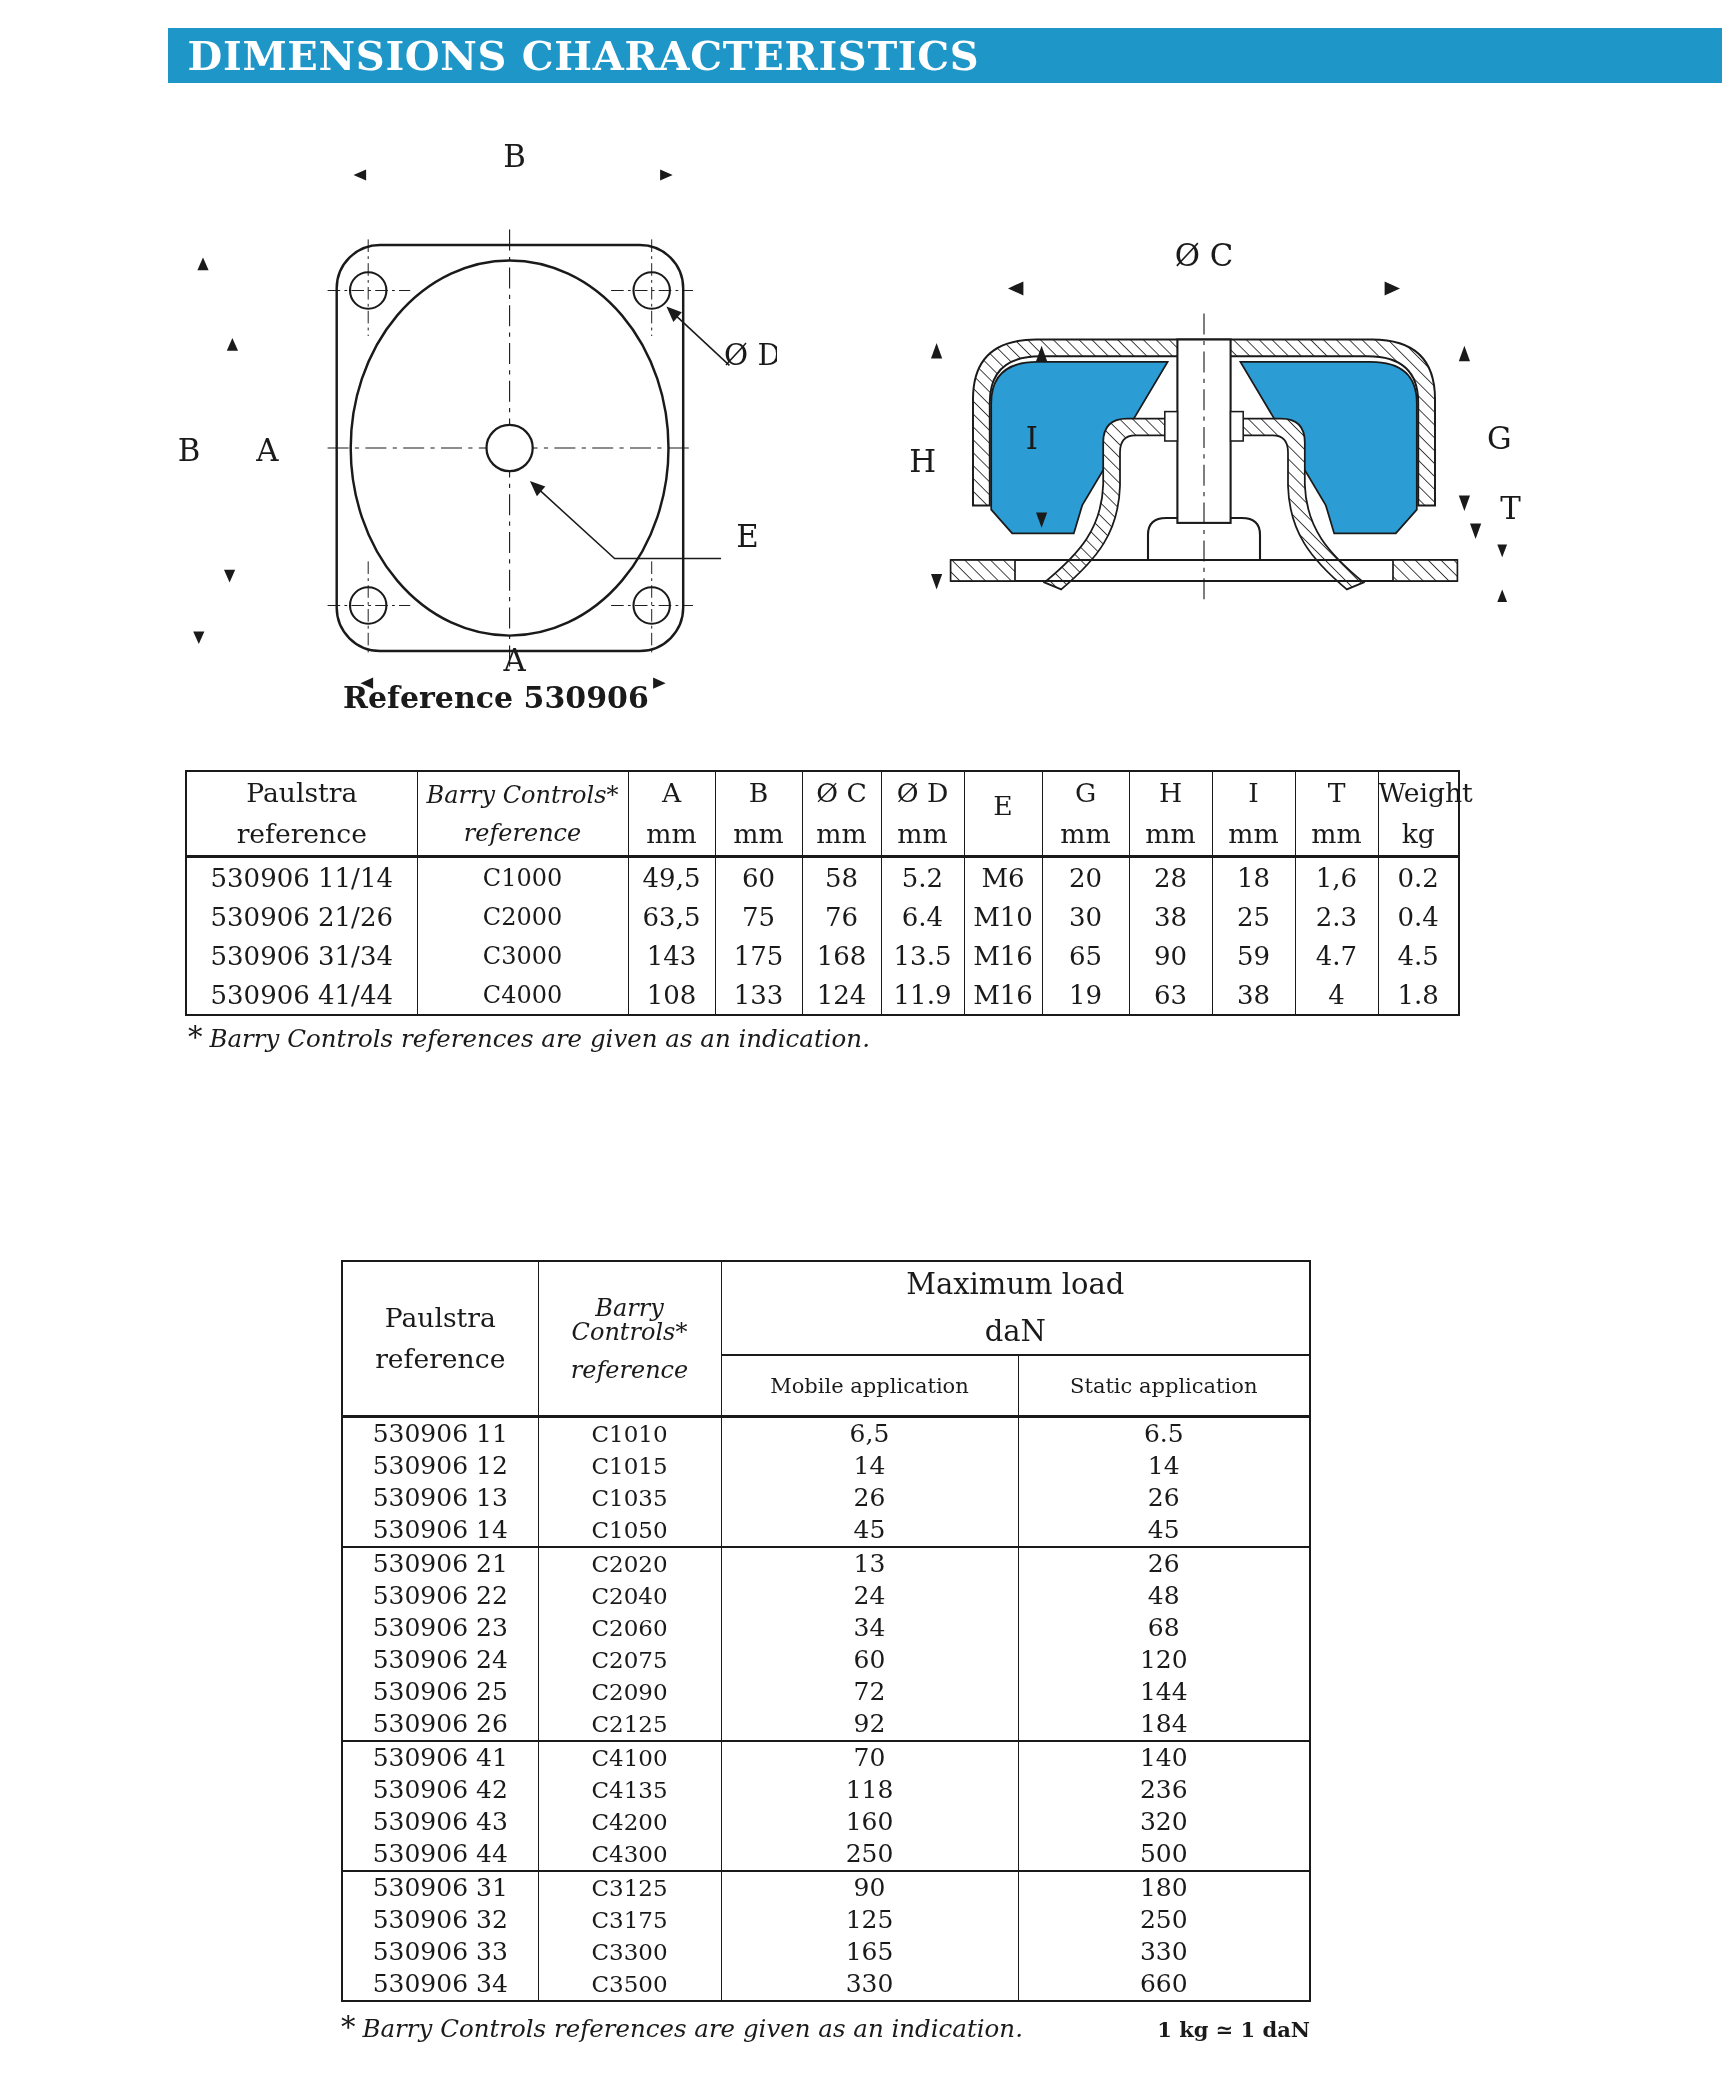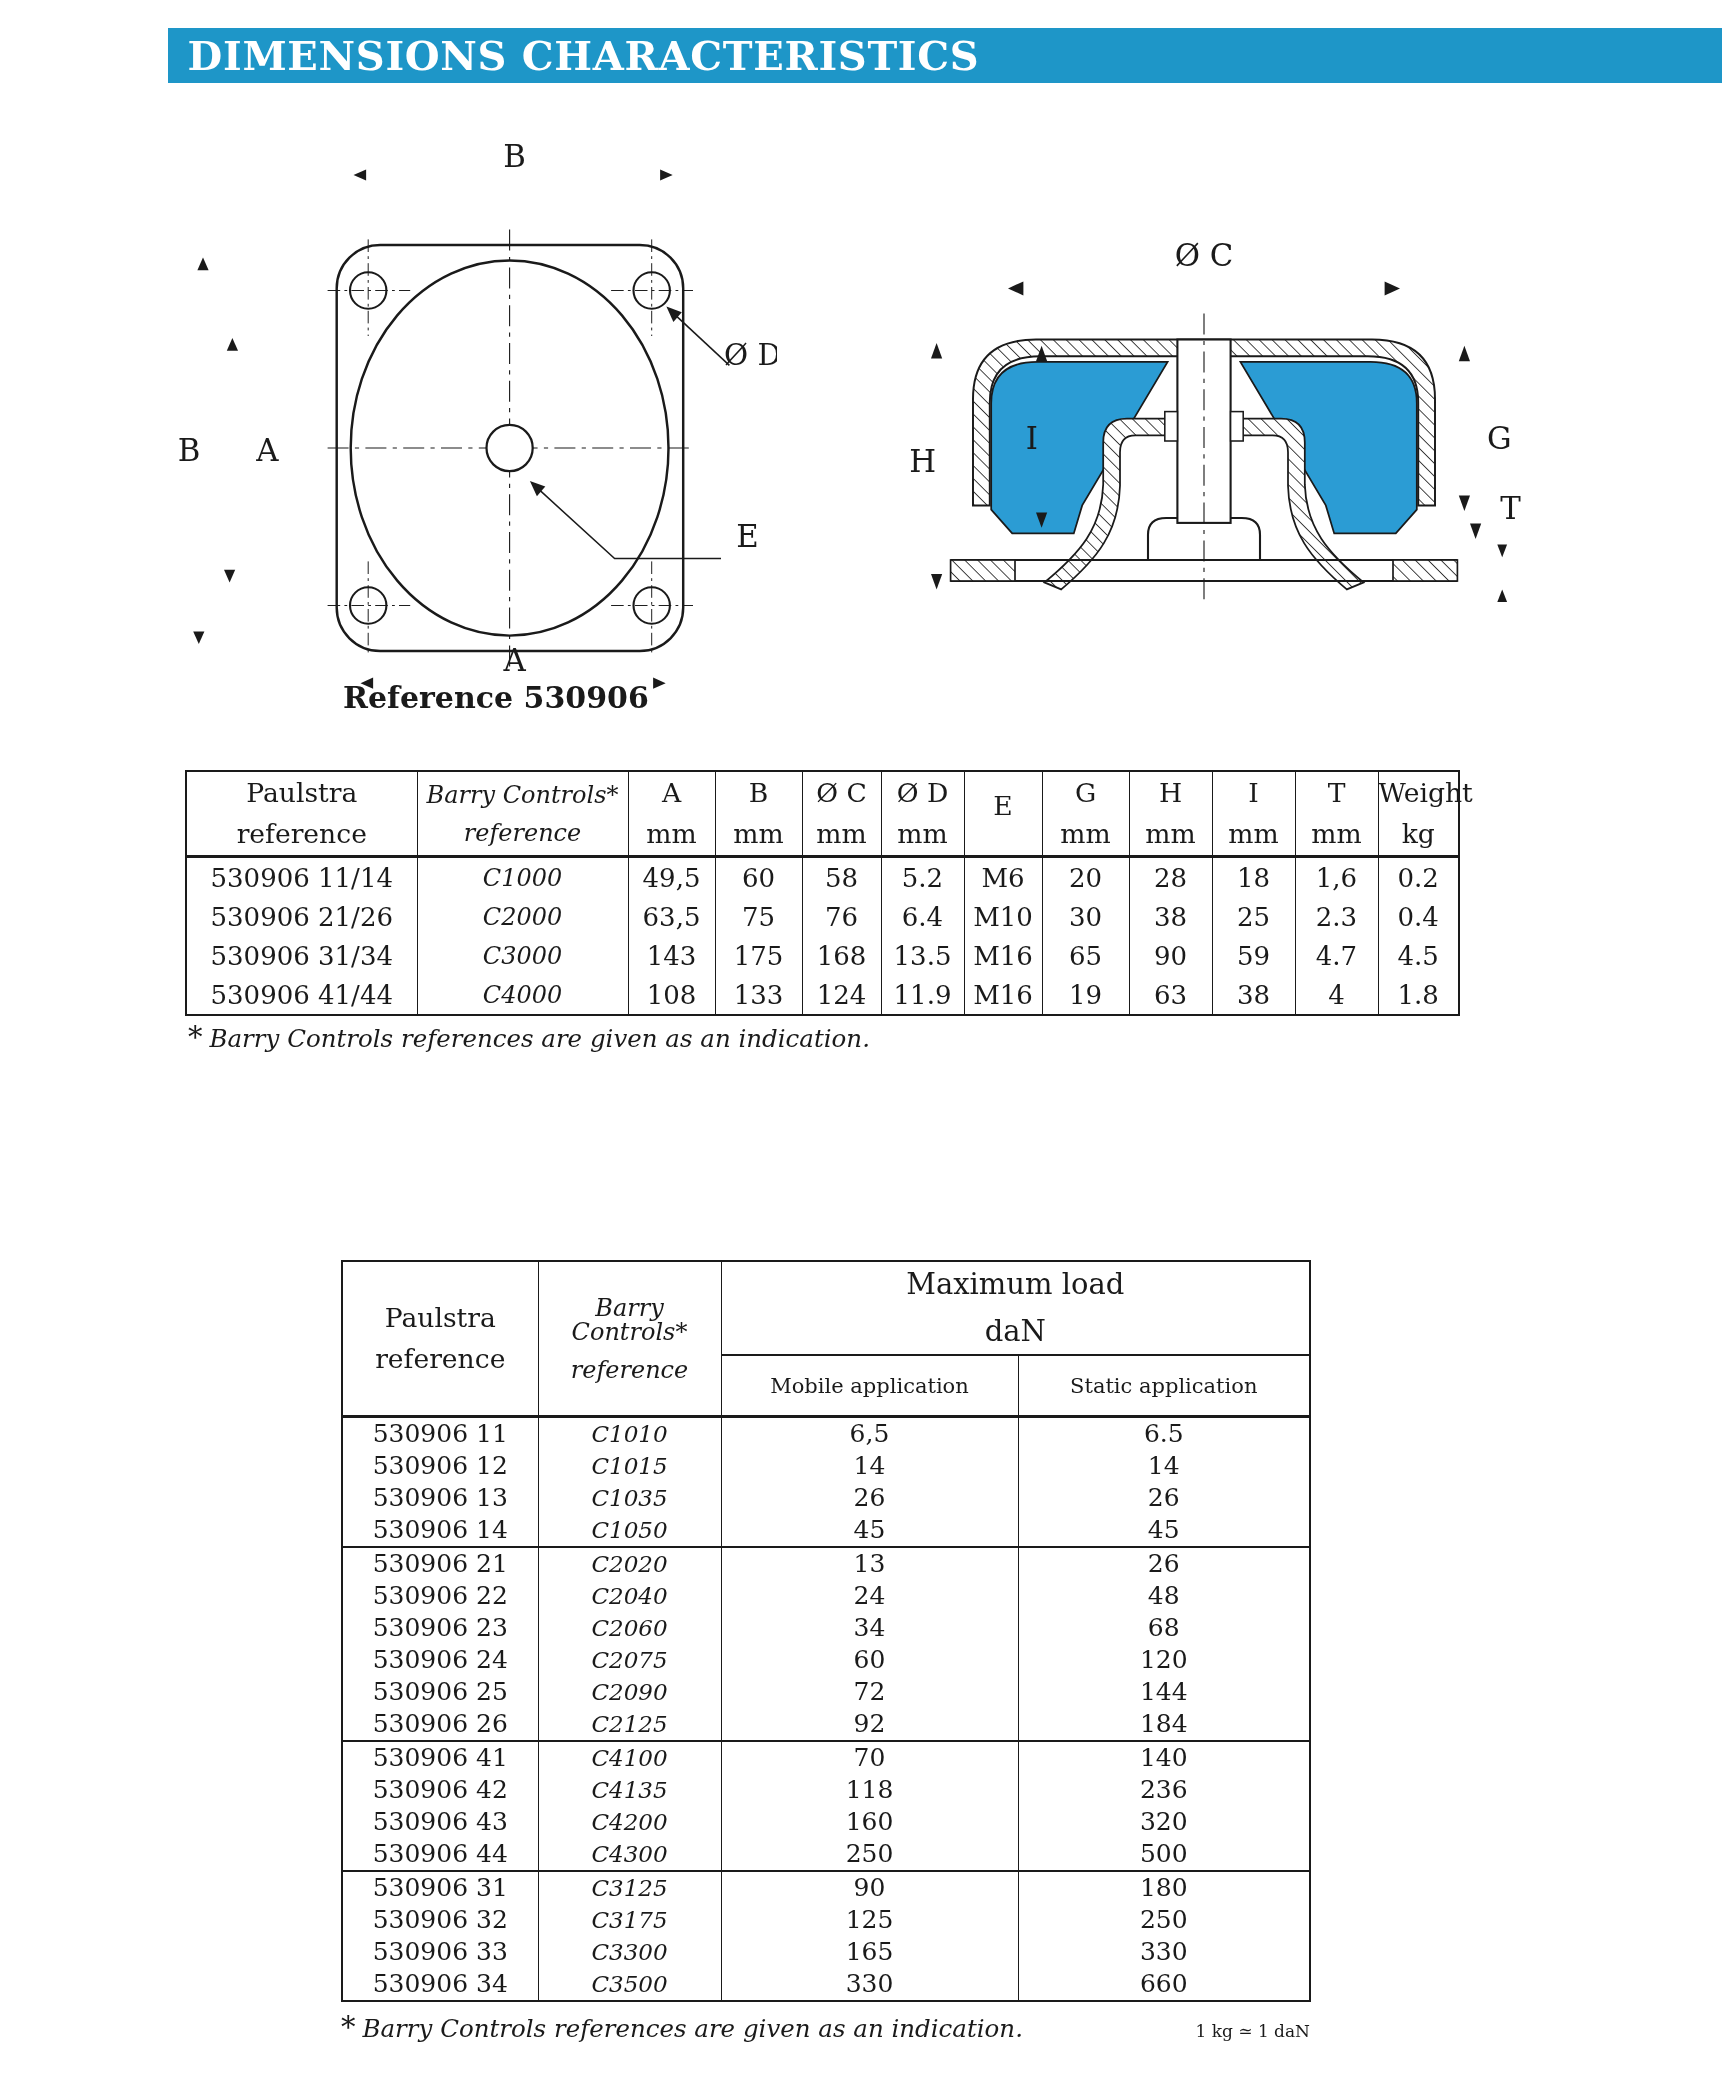--- a/index.html
+++ b/index.html
@@ -35,40 +35,40 @@
   .tbl th,.tbl td{border-left:1.4px solid var(--ink);border-right:1.4px solid var(--ink);
     text-align:center;vertical-align:middle;padding:0;}
   .tbl{border:2.1px solid var(--ink);}
   .tbl thead{border-bottom:3.5px solid var(--ink);}
   .t1{position:absolute;left:185px;top:770px;width:1275px;}
   .t1 thead th{height:83px;font-size:26.6px;font-weight:normal;}
   .t1 tbody td{height:39px;font-size:26px;}
   .hdr2{display:flex;flex-direction:column;justify-content:center;gap:14px;height:100%;}
   .hdr2 .l{line-height:1;}
   .it{font-style:italic;}
-  .barrycell{font-style:italic;font-size:24px;}
+  .barrycell{font-size:24px;}
   .t1 .barrycell{font-size:24px;}
 
   .t2{position:absolute;left:341px;top:1260px;width:969px;}
   .t2 thead th{font-weight:normal;}
   .t2 .th-ref{font-size:26.6px;}
   .t2 .th-load{height:92px;font-size:29px;border-bottom:2.1px solid var(--ink);}
   .t2 .th-app{height:59px;font-size:21px;}
   .t2 tbody{border-top:2.8px solid var(--ink);}
   .t2 tbody td{height:32px;font-size:25px;line-height:32px;}
   .t2 .barrycell{font-size:23px;}
 
   .footnote{
     position:absolute;font-size:24.5px;font-style:italic;white-space:nowrap;
   }
   .footnote .star{font-style:normal;font-size:29px;padding-right:7px;}
   .fn1{left:188px;top:1020px;}
   .fn2row{position:absolute;left:341px;top:2010px;width:969px;
     display:flex;justify-content:space-between;align-items:baseline;}
-  .fn2row .kgnote{font-style:normal;font-weight:normal;font-size:17px;}
+  .fn2row .kgnote{font-style:normal;font-weight:bold;font-size:21px;}
 </style>
 </head>
 <body>
 
 <div class="page">
 
   <div class="banner b1">DIMENSIONS CHARACTERISTICS</div>
 
   <svg class="drawing topview" width="616" height="588" viewBox="0 0 880 840">
     <g stroke="#1a1a1a" fill="none">

